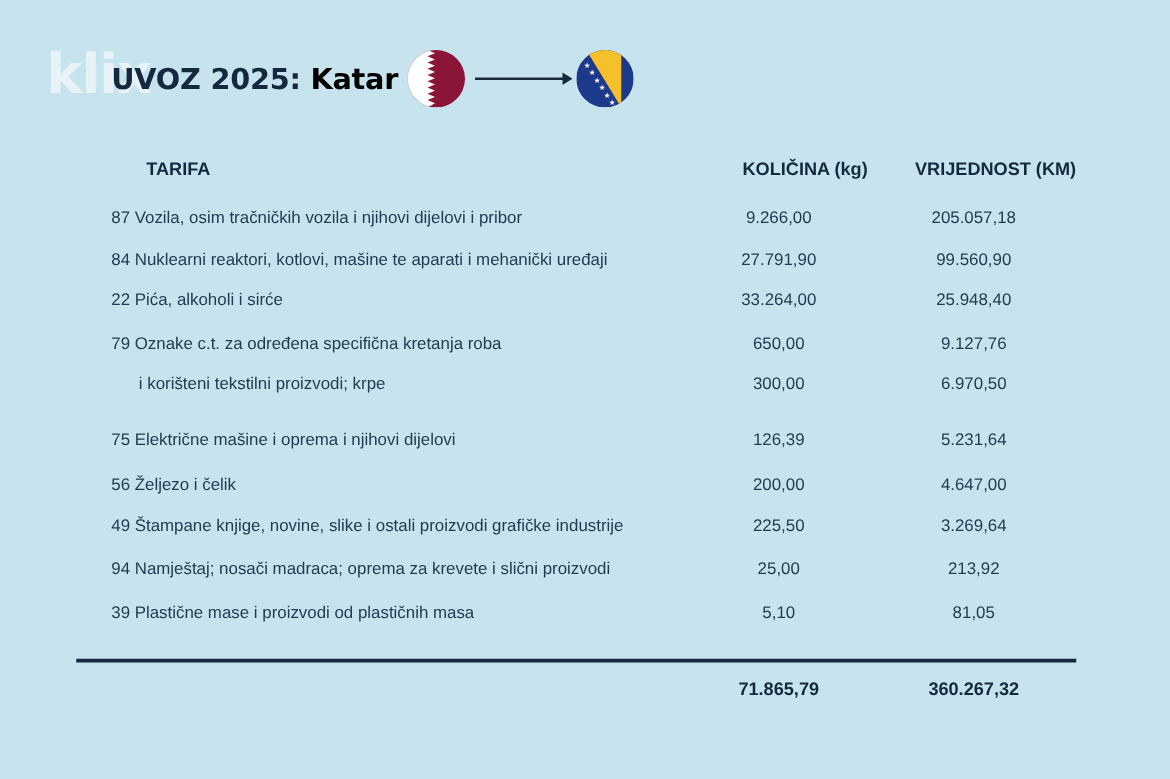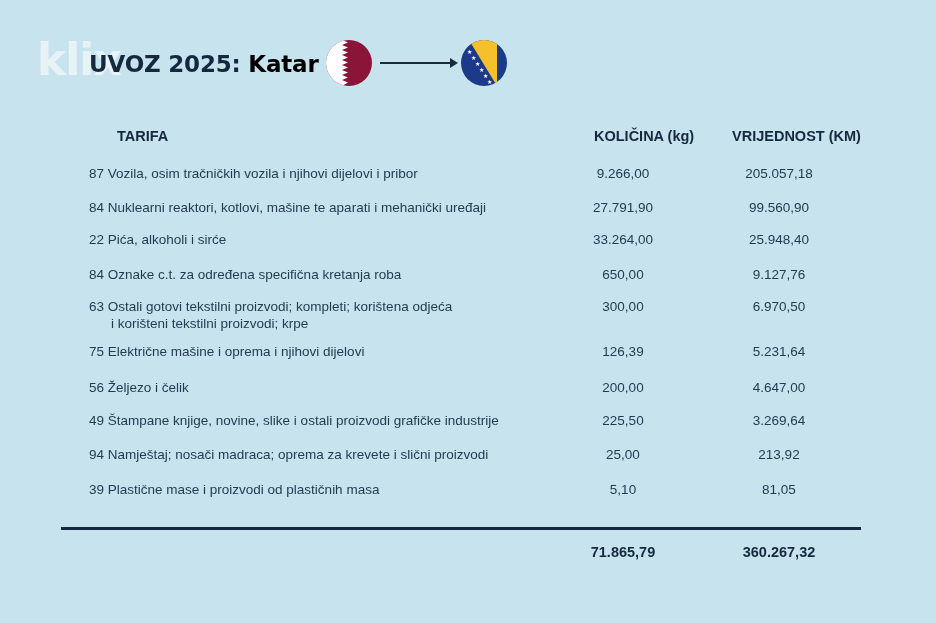--- a/index.html
+++ b/index.html
@@ -191,28 +191,27 @@
   <span class="vr">99.560,90</span>
 </div>
 
 <div class="row" style="top:231px;">
   <span class="desc">22 Pića, alkoholi i sirće</span>
   <span class="kol">33.264,00</span>
   <span class="vr">25.948,40</span>
 </div>
 
 <div class="row" style="top:266px;">
-  <span class="desc">84 Oznake c.t. za određena specifična kretanja roba</span>
+  <span class="desc">79 Oznake c.t. za određena specifična kretanja roba</span>
   <span class="kol">650,00</span>
   <span class="vr">9.127,76</span>
 </div>
 
 <div class="row" style="top:298px;">
   <span class="desc">
-    <span>63 Ostali gotovi tekstilni proizvodi; kompleti; korištena odjeća</span>
     <span class="cont">i korišteni tekstilni proizvodi; krpe</span>
   </span>
   <span class="kol">300,00</span>
   <span class="vr">6.970,50</span>
 </div>
 
 <div class="row" style="top:343px;">
   <span class="desc">75 Električne mašine i oprema i njihovi dijelovi</span>
   <span class="kol">126,39</span>
   <span class="vr">5.231,64</span>

